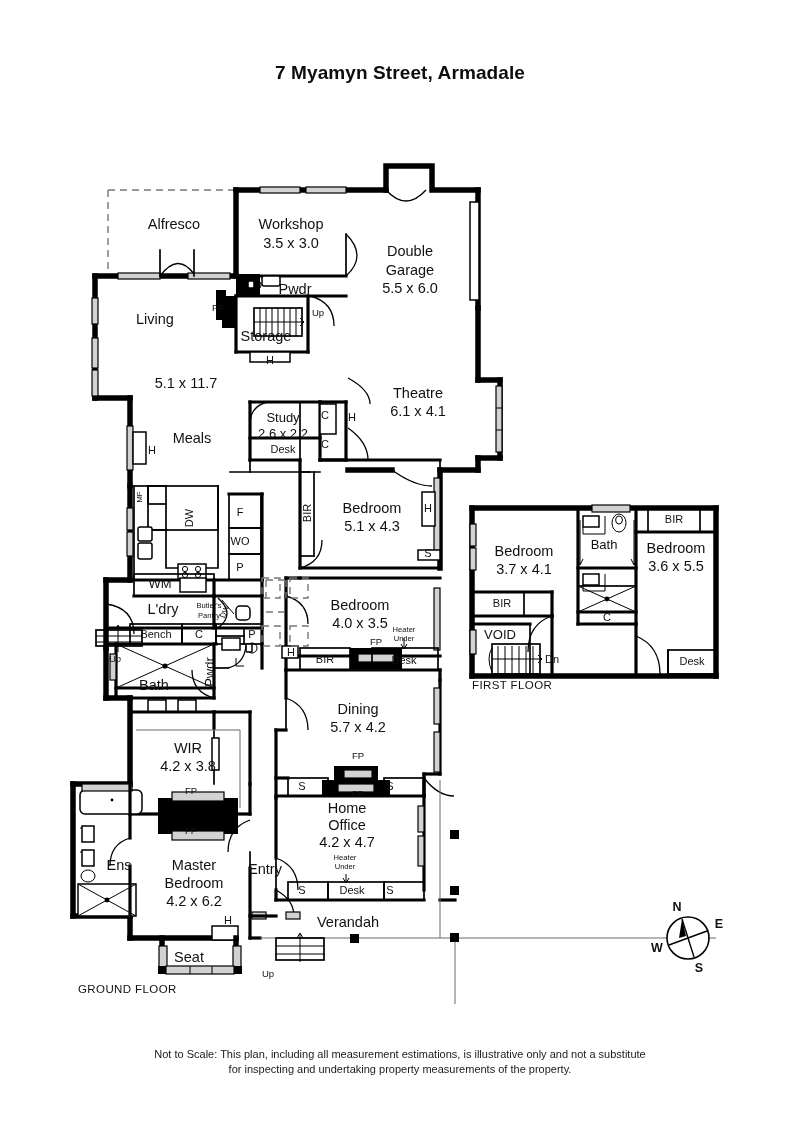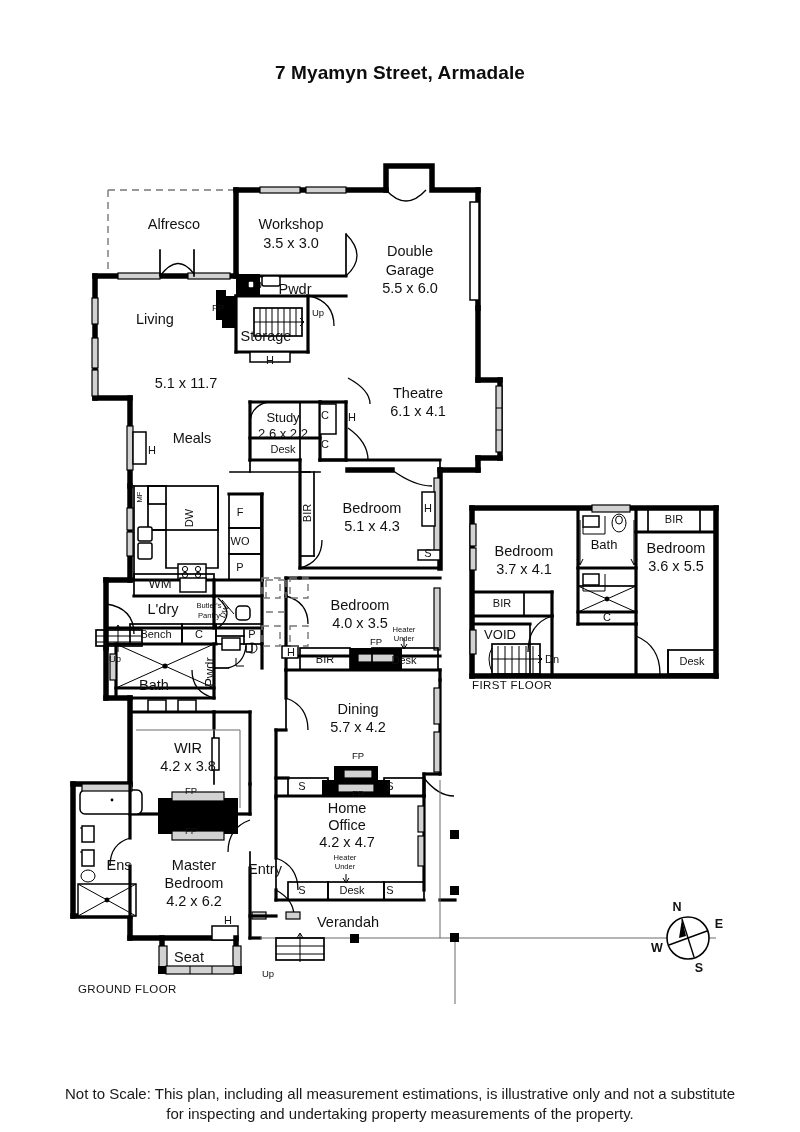--- a/index.html
+++ b/index.html
@@ -39,23 +39,23 @@
   .rm      { font-size: 14.5px; }
   .rm-sm   { font-size: 13px; }
   .dim     { font-size: 14.5px; }
   .tiny    { font-size: 9.5px; }
   .tinier  { font-size: 7.6px; }
   .mini    { font-size: 11px; }
   .floorlbl{ font-size: 11.5px; letter-spacing: .4px; text-anchor: start; }
   .compass { font-size: 12.5px; font-weight: 600; }
   #footer {
     position: absolute;
-    top: 1076px; left: 0; width: 800px;
+    top: 1039px; left: 0; width: 800px;
     text-align: center;
-    font-size: 15px;
+    font-size: 11px;
     line-height: 1.32;
     color: #1a1a1a;
   }
   .w-thick { stroke: #000; stroke-width: 5.5; fill: none; stroke-linecap: square; }
   .w-med   { stroke: #000; stroke-width: 3.2; fill: none; stroke-linecap: square; }
   .w-thin  { stroke: #000; stroke-width: 1.7; fill: none; stroke-linecap: square; }
   .w-hair  { stroke: #000; stroke-width: 1.0; fill: none; }
   .w-vthin { stroke: #6a6a6a; stroke-width: 1.0; fill: none; }
   .dash    { stroke: #777; stroke-width: 1.4; fill: none; stroke-dasharray: 7 5; }
   .solidfill { fill: #000; stroke: none; }

